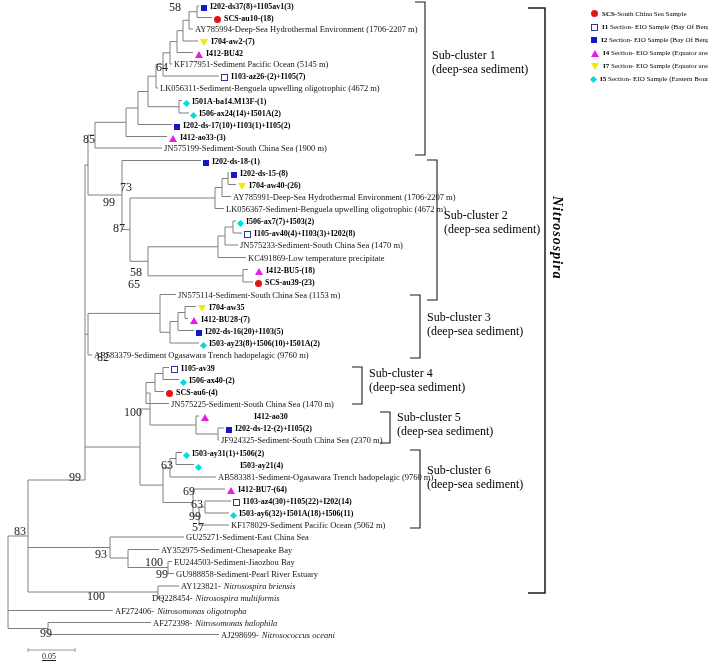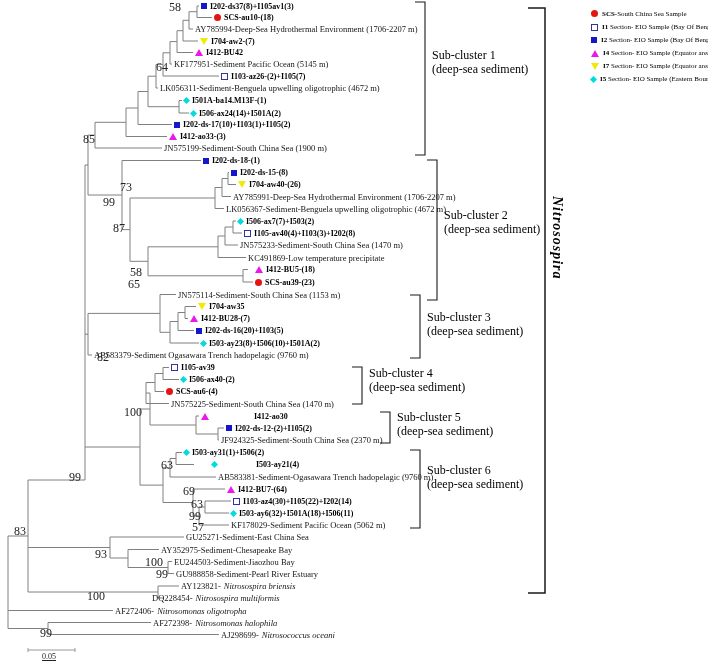--- a/index.html
+++ b/index.html
@@ -1,19 +1,19 @@
 <!DOCTYPE html>
 <html><head>
 <meta charset="utf-8">
 <style>
   html,body{margin:0;padding:0;background:#fff;}
   #fig{position:relative;width:708px;height:662px;background:#fff;overflow:hidden;
        font-family:"Liberation Serif",serif;}
   svg.layer{position:absolute;left:0;top:0;}
-  .leaf{position:absolute;display:flex;align-items:center;gap:3px;height:10px;white-space:nowrap;}
+  .leaf{position:absolute;display:flex;align-items:flex-end;gap:3px;height:10px;white-space:nowrap;}
   .leaf .lb{font-size:8px;color:#000;}
   .leaf.sample .lb{font-weight:bold;}
   .leaf.ref .lb{font-weight:normal;font-size:8.5px;color:#151515;}
   .leaf .lb2{font-style:italic;font-size:8.5px;color:#151515;}
   .mk{flex:0 0 auto;}
   .mk.circ-red{width:7px;height:7px;background:#e21414;border-radius:50%;}
   .mk.sq-blue{width:6px;height:6px;background:#1717c9;}
   .mk.sq-open{width:5px;height:5px;background:#fff;border:1px solid #33339f;}
   .mk.tri-magenta{width:0;height:0;border-left:4px solid transparent;border-right:4px solid transparent;border-bottom:7px solid #e91ae9;}
   .mk.tri-yellow{width:0;height:0;border-left:4px solid transparent;border-right:4px solid transparent;border-top:7px solid #f0ea04;}
@@ -285,21 +285,21 @@
       <div class="leaf ref" style="left: 221px; top: 435px;">
 
       <span class="lb">JF924325-Sediment-South China Sea (2370 m)</span>
       <span class="lb2"></span>
     </div>
       <div class="leaf sample" style="left: 184px; top: 447.5px;">
       <span class="mk dia-cyan"></span>
       <span class="lb">I503-ay31(1)+I506(2)</span>
       <span class="lb2"></span>
     </div>
-      <div class="leaf sample" style="left: 212px; top: 459.5px; gap: 39px;">
+      <div class="leaf sample" style="left: 196px; top: 459.5px; gap: 39px;">
       <span class="mk dia-cyan"></span>
       <span class="lb">I503-ay21(4)</span>
       <span class="lb2"></span>
     </div>
       <div class="leaf ref" style="left: 218px; top: 472px;">
 
       <span class="lb">AB583381-Sediment-Ogasawara Trench hadopelagic (9760 m)</span>
       <span class="lb2"></span>
     </div>
       <div class="leaf sample" style="left: 227px; top: 484px;">

